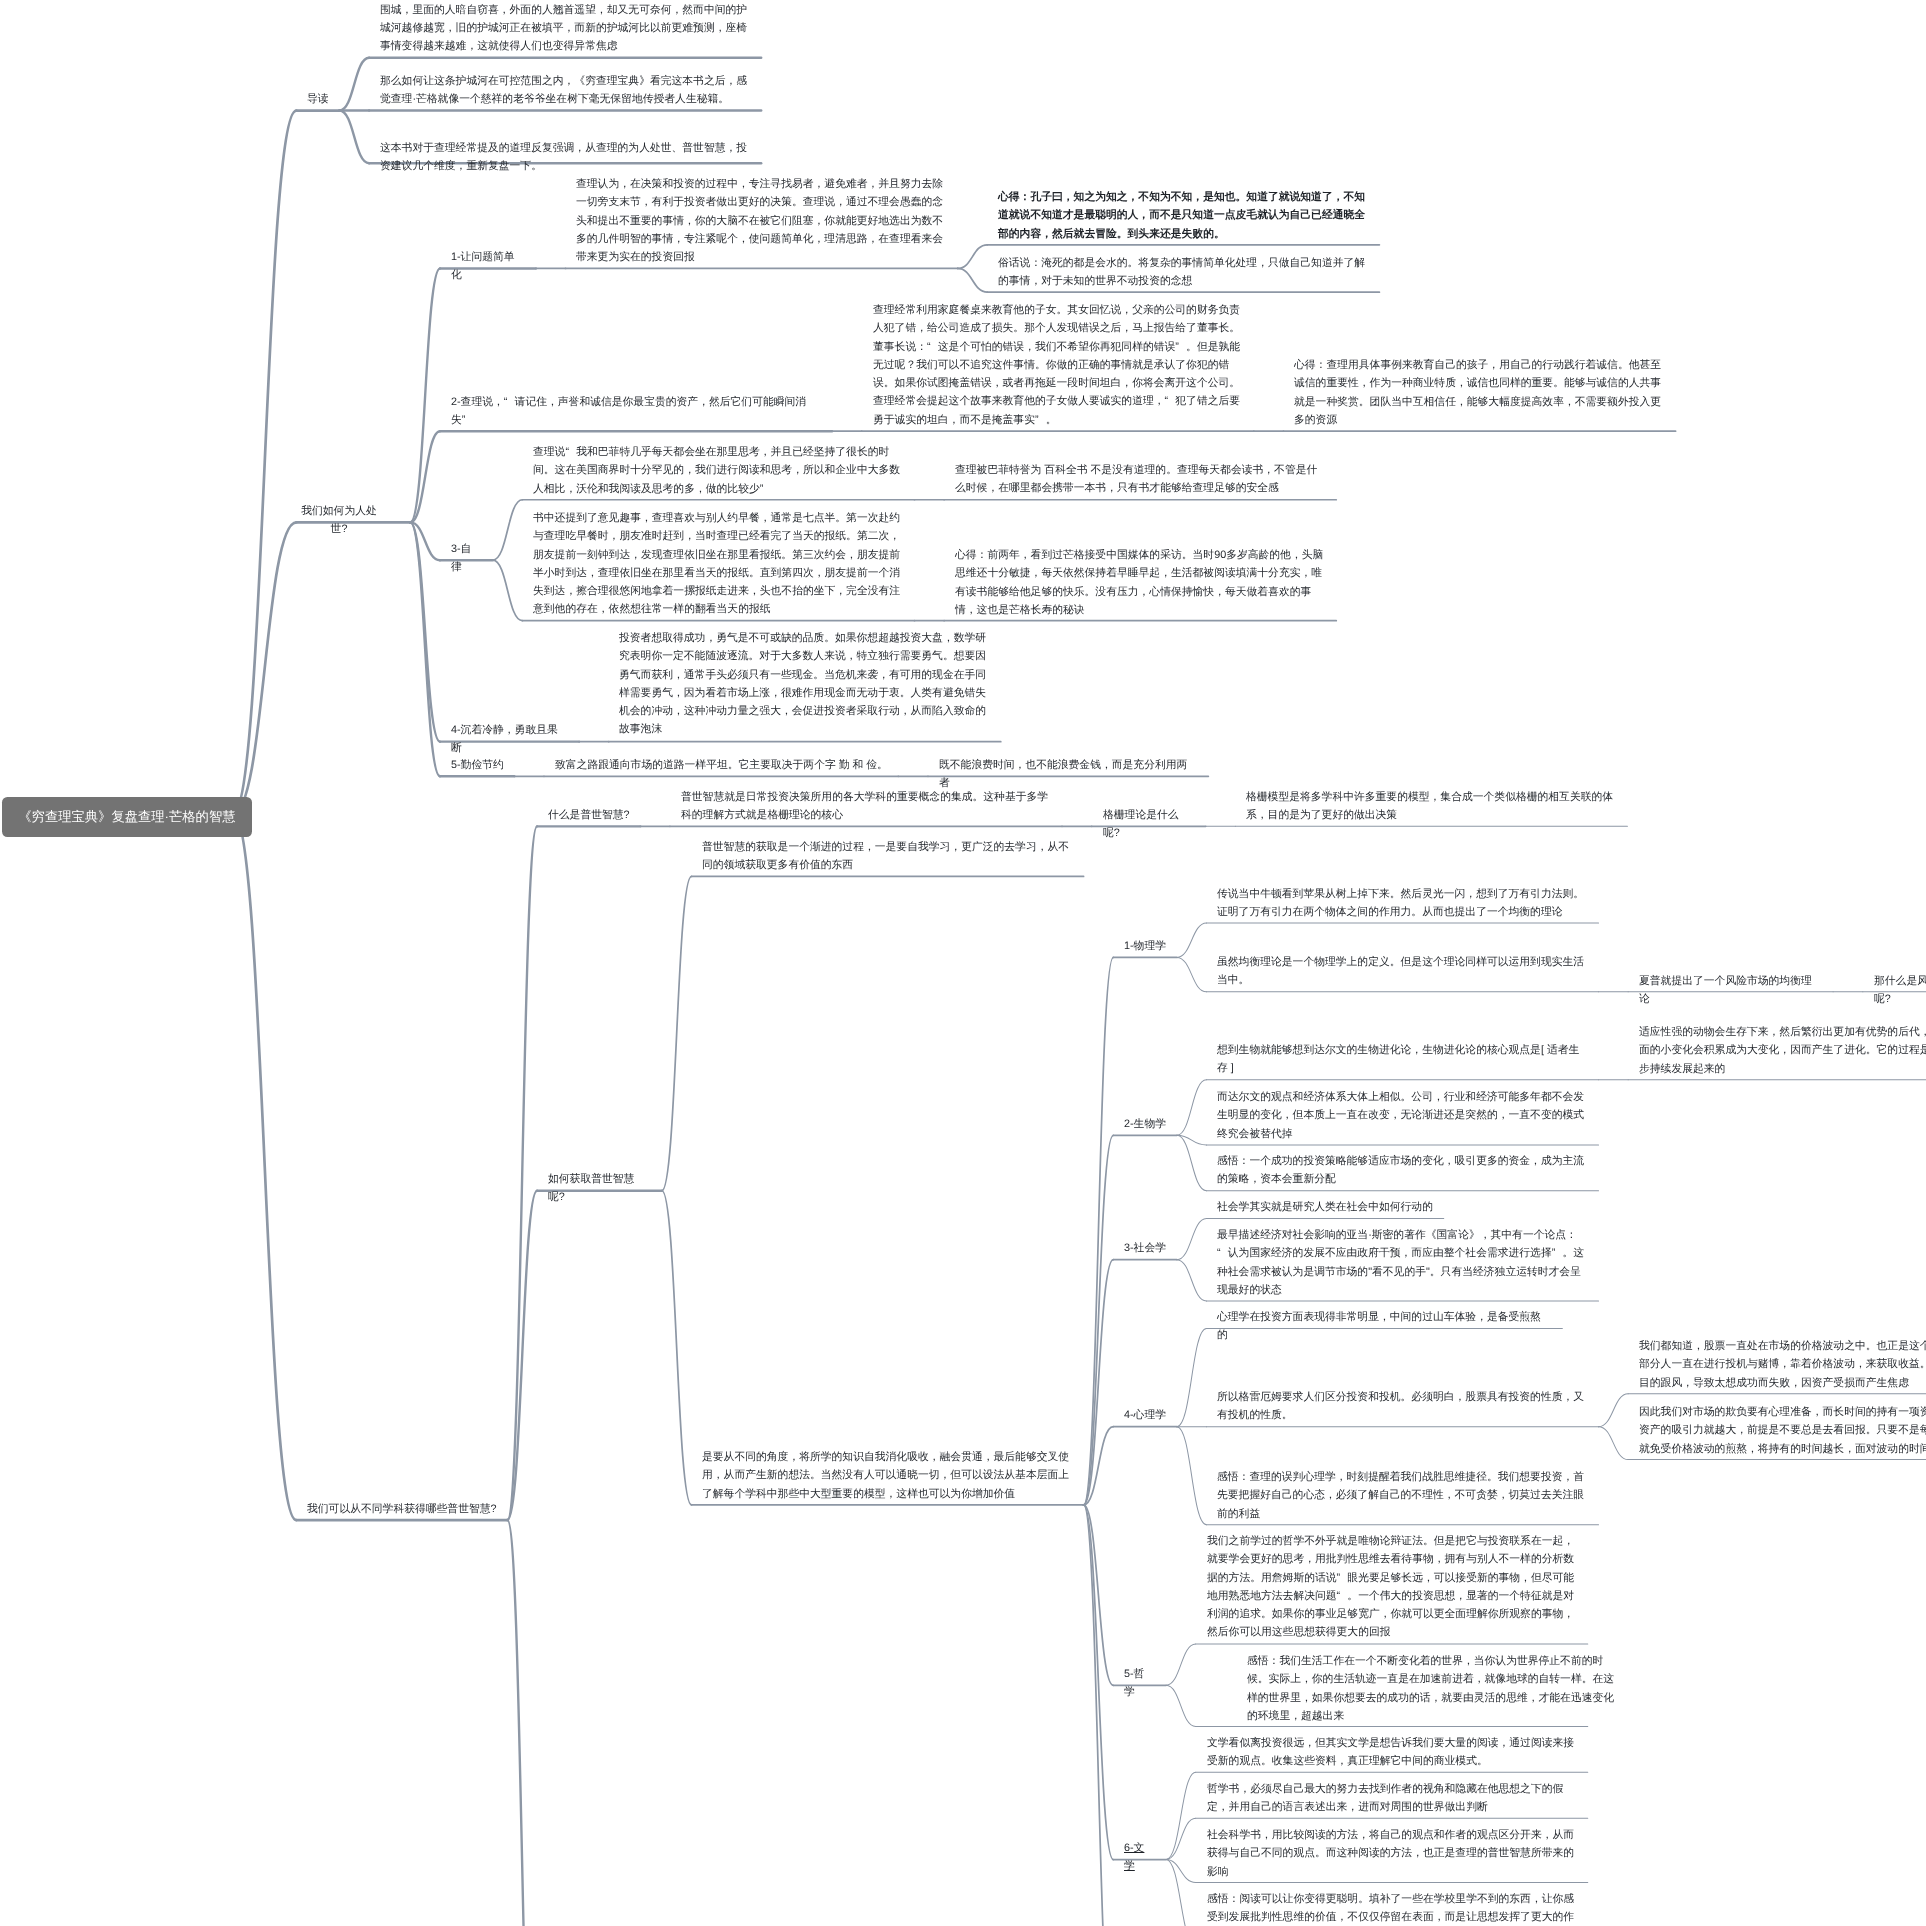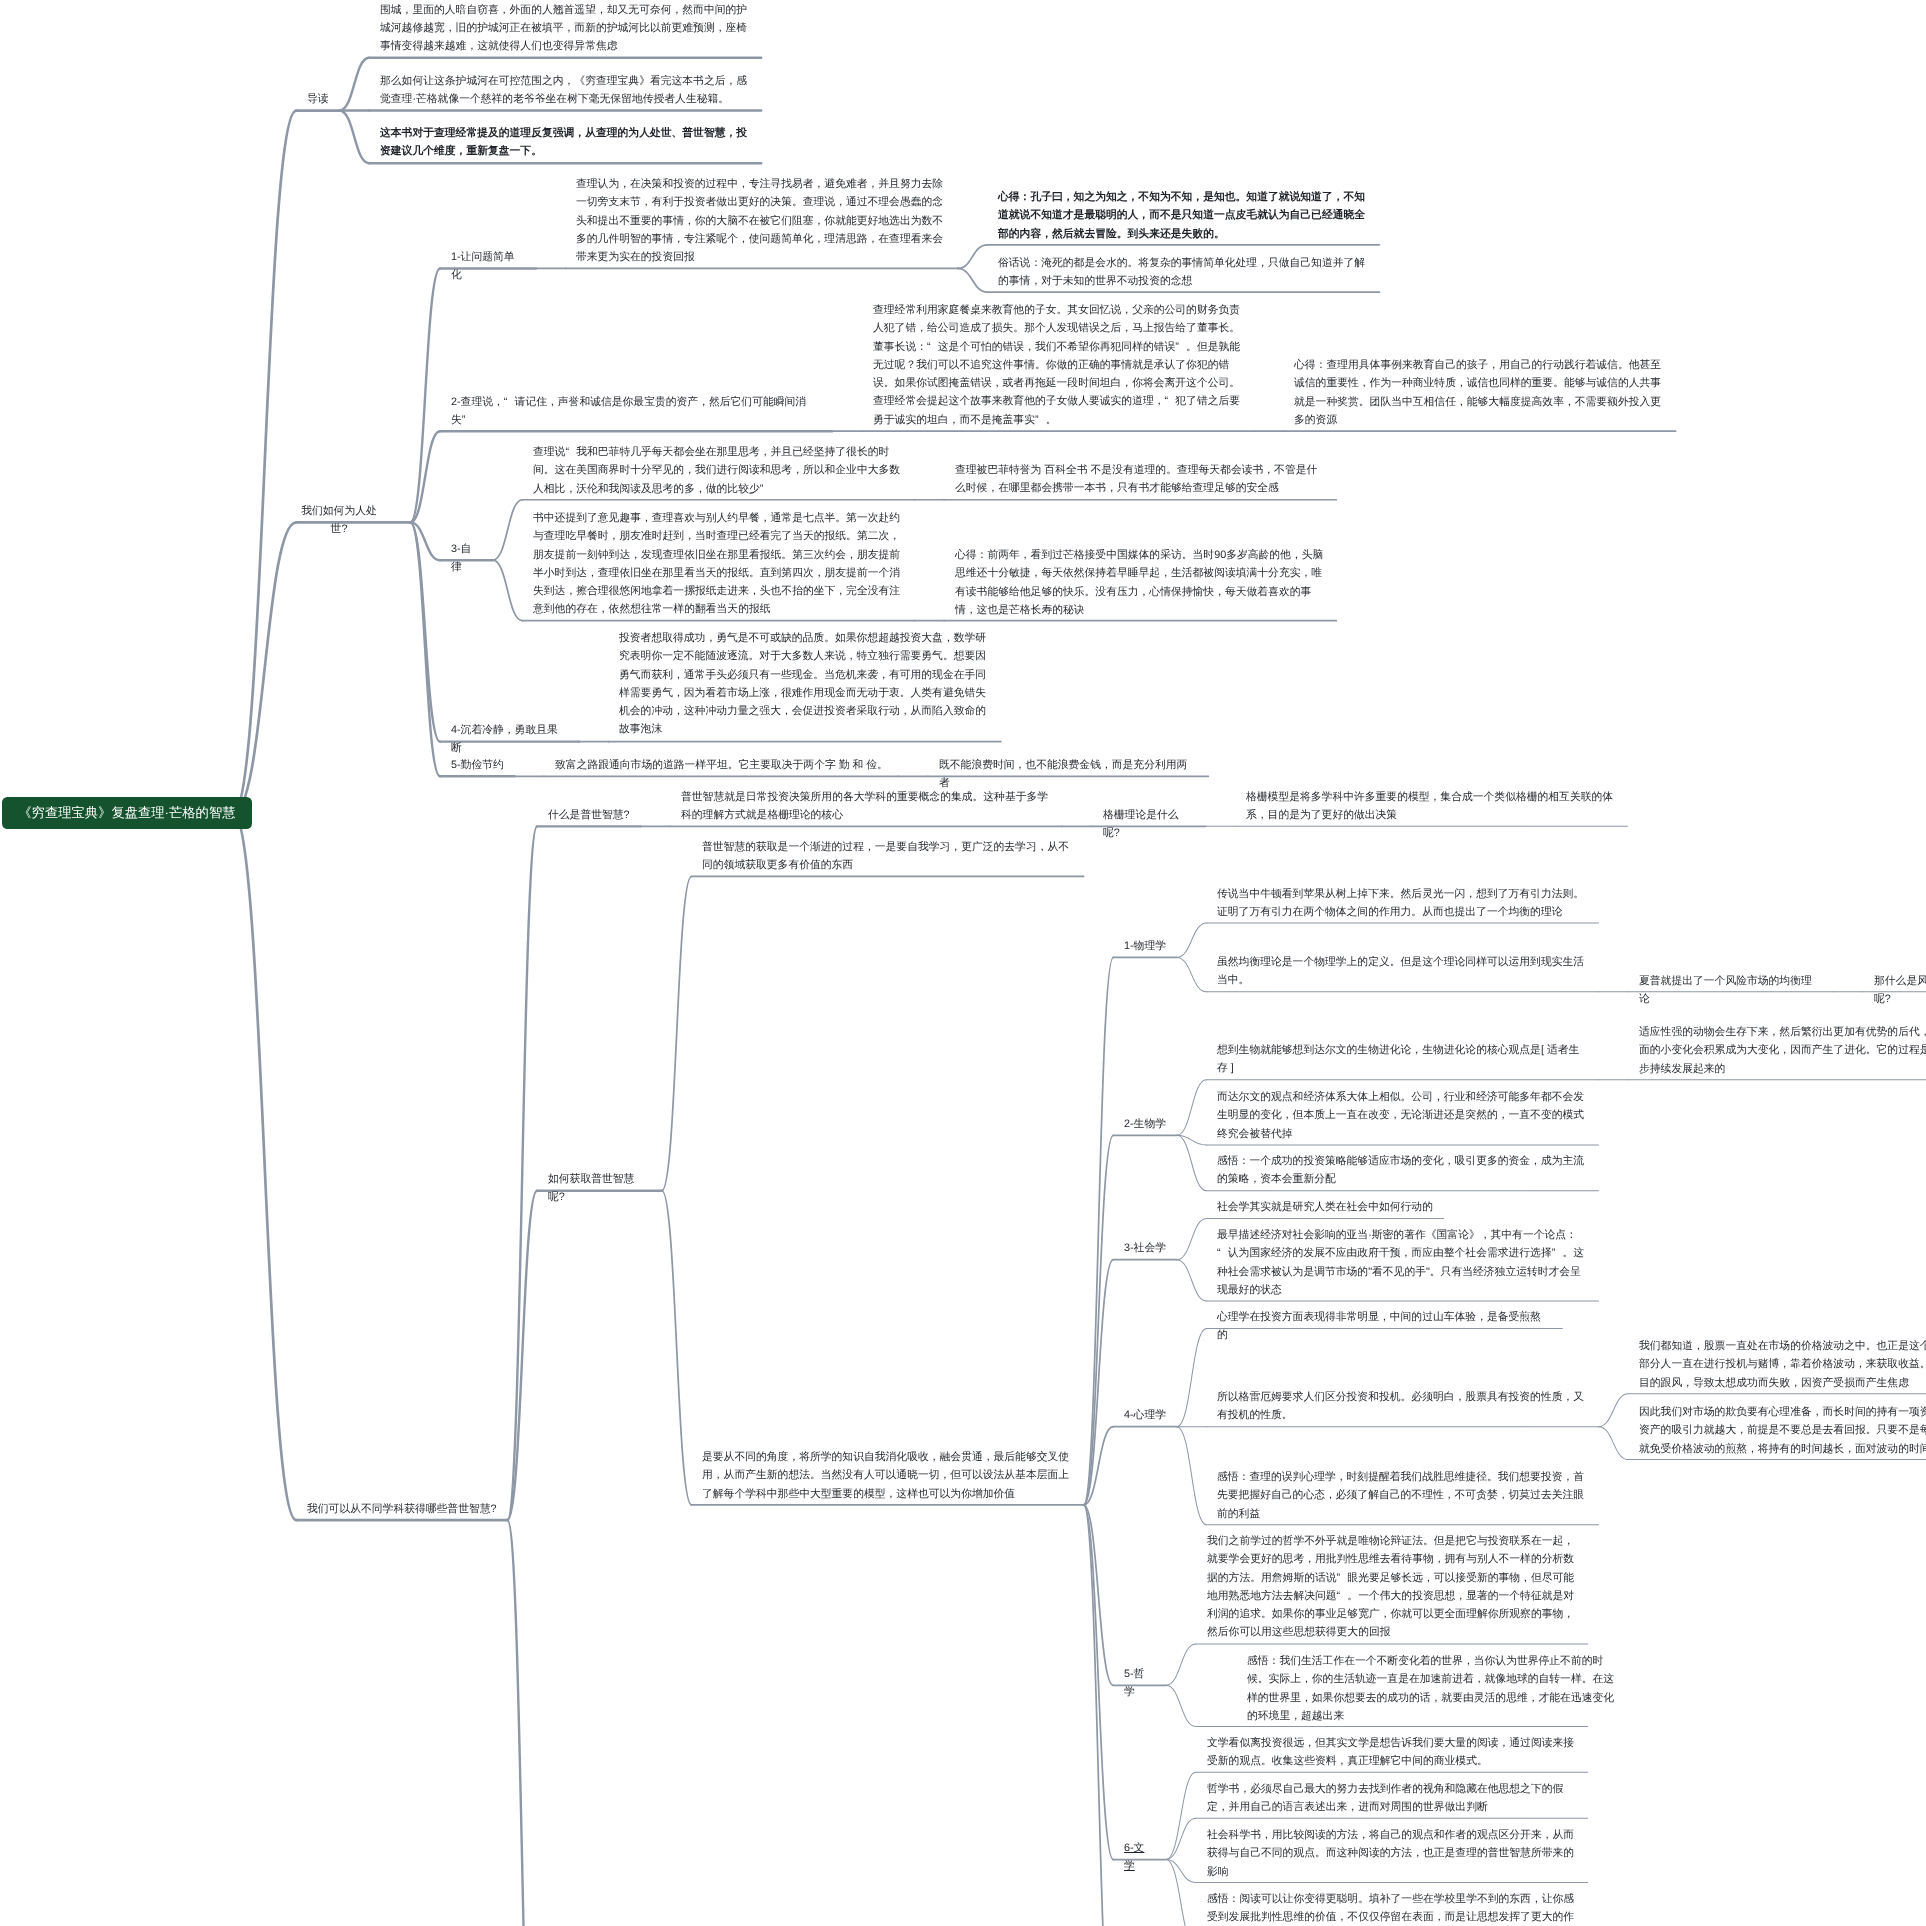--- a/index.html
+++ b/index.html
@@ -150,33 +150,33 @@
       <path d="M3027 5329C3065.5 5329 3065.5 5412.5 3104 5412.5" fill="none" stroke="#8d97a5" stroke-width="2.6" stroke-linecap="round"></path>
       <path d="M3104 5412.5H4122" fill="none" stroke="#8d97a5" stroke-width="2.6" stroke-linecap="round"></path>
       <path d="M3027 5329C3065.5 5329 3065.5 5531.5 3104 5531.5" fill="none" stroke="#8d97a5" stroke-width="2.6" stroke-linecap="round"></path>
       <path d="M3104 5531.5H4122" fill="none" stroke="#8d97a5" stroke-width="2.6" stroke-linecap="round"></path>
       <path d="M1317 3946.5C1355.5 3946.5 1355.5 5747.5 1394 5747.5" fill="none" stroke="#8d97a5" stroke-width="6.2" stroke-linecap="round"></path>
       <path d="M1394 5747.5H1562" fill="none" stroke="#8d97a5" stroke-width="6.2" stroke-linecap="round"></path>
       <path d="M1562 5747.5C1600.5 5747.5 1600.5 5747.5 1639 5747.5" fill="none" stroke="#8d97a5" stroke-width="4.45" stroke-linecap="round"></path>
       <path d="M1639 5747.5H2657" fill="none" stroke="#8d97a5" stroke-width="4.45" stroke-linecap="round"></path>
     </svg>
   <div id="nodes">
-      <div class="rootnode" style="left: 1.9px; top: 797px; width: 250px; height: 32px; background: #14532d; color: rgb(255, 255, 255);">
+      <div class="rootnode" style="left: 1.9px; top: 797px; width: 250px; height: 40px; background: #737373; color: rgb(255, 255, 255);">
         <span>《穷查理宝典》复盘查理·芒格的智慧</span>
       </div>
       <div class="node" style="color: rgb(31, 35, 41); left: 307px; top: 90px; width: 21.6px;">
         <span class="txt">导读</span>
       </div>
       <div class="node" style="color: rgb(31, 35, 41); left: 380px; top: 0.8px; width: 371px;">
         <span class="txt">围城，里面的人暗自窃喜，外面的人翘首遥望，却又无可奈何，然而中间的护城河越修越宽，旧的护城河正在被填平，而新的护城河比以前更难预测，座椅事情变得越来越难，这就使得人们也变得异常焦虑</span>
       </div>
       <div class="node" style="color: rgb(31, 35, 41); left: 380px; top: 72px; width: 371px;">
         <span class="txt">那么如何让这条护城河在可控范围之内，《穷查理宝典》看完这本书之后，感觉查理·芒格就像一个慈祥的老爷爷坐在树下毫无保留地传授者人生秘籍。</span>
       </div>
-      <div class="node" style="color: rgb(31, 35, 41); left: 380px; top: 124px; width: 371px; font-weight: bold;">
+      <div class="node" style="color: rgb(31, 35, 41); left: 380px; top: 139px; width: 371px;">
         <span class="txt">这本书对于查理经常提及的道理反复强调，从查理的为人处世、普世智慧，投资建议几个维度，重新复盘一下。</span>
       </div>
       <div class="node" style="color: rgb(31, 35, 41); left: 293px; top: 502px; width: 92px; text-align: center;">
         <span class="txt">我们如何为人处世?</span>
       </div>
       <div class="node" style="color: rgb(31, 35, 41); left: 451px; top: 248px; width: 74px;">
         <span class="txt">1-让问题简单化</span>
       </div>
       <div class="node" style="color: rgb(31, 35, 41); left: 576px; top: 175px; width: 371px;">
         <span class="txt">查理认为，在决策和投资的过程中，专注寻找易者，避免难者，并且努力去除一切旁支末节，有利于投资者做出更好的决策。查理说，通过不理会愚蠢的念头和提出不重要的事情，你的大脑不在被它们阻塞，你就能更好地选出为数不多的几件明智的事情，专注紧呢个，使问题简单化，理清思路，在查理看来会带来更为实在的投资回报</span>

